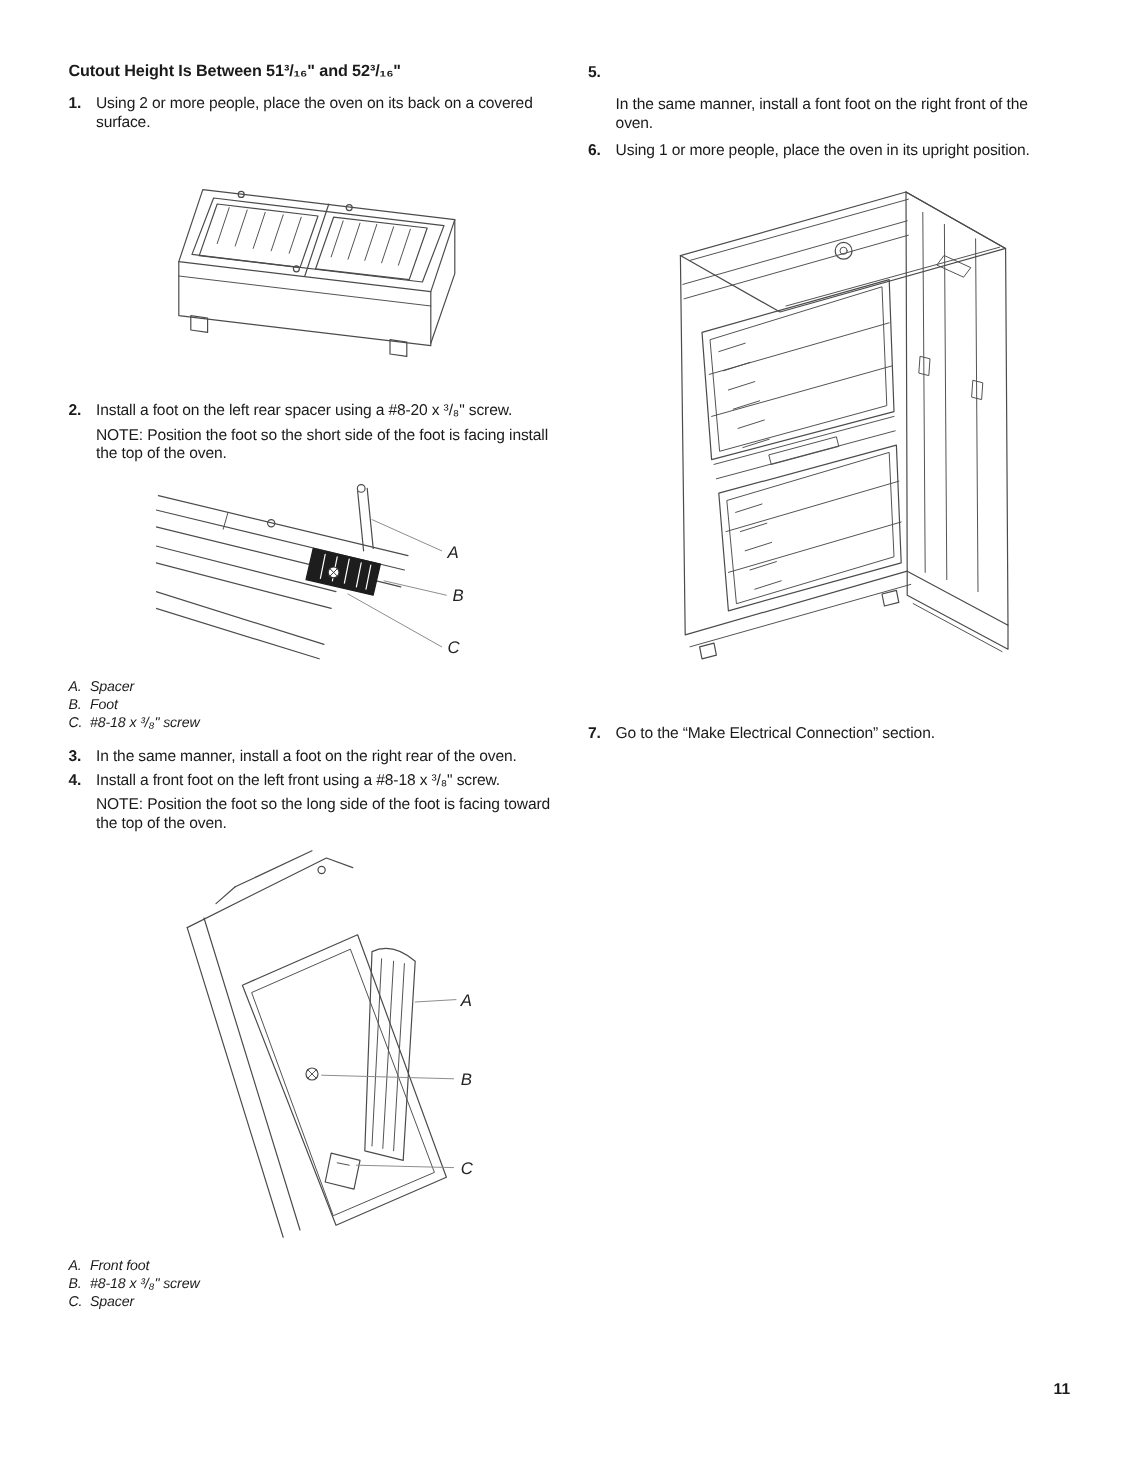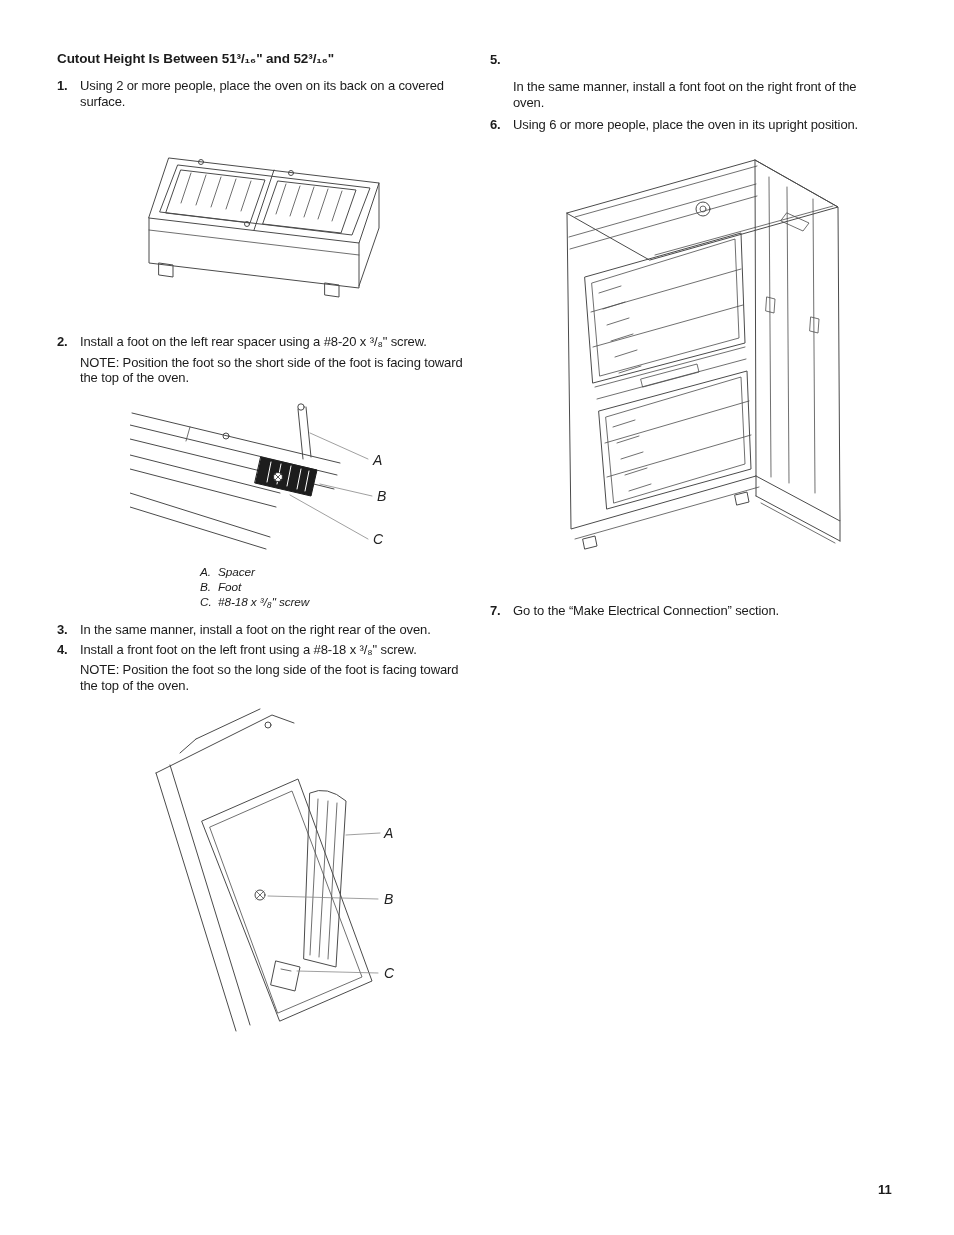--- a/index.html
+++ b/index.html
@@ -26,24 +26,24 @@
 
   .figure { position:relative; }
   .fig1 { margin:14px 0 0 72px; }
   .fig2 { margin:11px 0 0 73px; }
   .fig3 { margin:6px 0 0 83px; }
   .fig4 { margin:14px 0 0 65px; }
   svg { display:block; }
   svg { stroke-linecap:round; stroke-linejoin:round; }
   .fig-label { font-family:"Liberation Sans","DejaVu Sans",sans-serif; font-style:italic; font-size:14px; fill:#222; }
 
-  .captions { font-style:italic; font-size:11.8px; line-height:15px; margin-left:143px; margin-top:8px; letter-spacing:-0.1px; }
+  .captions { font-style:italic; font-size:11.8px; line-height:15px; margin-top:8px; letter-spacing:-0.1px; }
   .cap .cl { display:inline-block; width:18px; }
 
-  .pageno { position:absolute; left:878px; top:1182px; font-size:13px; font-weight:bold; }
+  .pageno { position:absolute; left:878px; top:1150px; font-size:13px; font-weight:bold; }
 </style>
 </head>
 <body>
 
 <div class="page">
 
   <div class="col col-left">
 
     <div class="heading">
       <div>Cutout Height Is Between 51³/₁₆" and 52³/₁₆"</div>
@@ -74,21 +74,21 @@
           <circle cx="118" cy="101" r="2.5"></circle>
         </g>
       </svg>
     </div>
 
     <div class="step" style="margin-top:16px">
       <span class="num">2.</span>
       <div class="txt">Install a foot on the left rear spacer using a #8-20 x ³/₈" screw.</div>
     </div>
     <div class="note">
-      <span class="b">NOTE:</span><span> Position the foot so the short side of the foot is facing toward the top of the oven.</span>
+      <span class="b">NOTE:</span><span> Position the foot so the short side of the foot is facing install the top of the oven.</span>
     </div>
 
     <div class="figure fig2">
       <svg width="270" height="160" viewBox="0 0 270 160">
         <g fill="none" stroke="#4b4b4b" stroke-width="1">
           <path d="M2,16 L210,66"></path>
           <path d="M0,28 L207,78"></path>
           <path d="M0,42 L204,92"></path>
           <path d="M0,58 L150,96"></path>
           <path d="M0,72 L146,110"></path>
@@ -159,33 +159,38 @@
           <path d="M240,134 L206,136"></path>
           <path d="M238,200 L128,197"></path>
           <path d="M238,274 L157,272"></path>
         </g>
         <text class="fig-label" x="244" y="139">A</text>
         <text class="fig-label" x="244" y="205">B</text>
         <text class="fig-label" x="244" y="279">C</text>
       </svg>
     </div>
 
+    <div class="captions">
+      <div class="cap"><span class="cl">A.</span><span>Front foot</span></div>
+      <div class="cap"><span class="cl">B.</span><span>#8-18 x ³/₈" screw</span></div>
+      <div class="cap"><span class="cl">C.</span><span>Spacer</span></div>
+    </div>
 
   </div>
 
   <div class="col col-right">
 
     <div class="step" style="margin-top:0">
       <span class="num">5.</span>
       <div class="txt w-narrow">In the same manner, install a font foot on the right front of the oven.</div>
     </div>
 
     <div class="step" style="margin-top:7px">
       <span class="num">6.</span>
-      <div class="txt">Using 6 or more people, place the oven in its upright position.</div>
+      <div class="txt">Using 1 or more people, place the oven in its upright position.</div>
     </div>
 
     <div class="figure fig4">
       <svg width="290" height="436" viewBox="0 0 290 436">
         <g fill="none" stroke="#4b4b4b" stroke-width="1">
 
           <path d="M12,66 L200,13 L283,60 L95,113 Z"></path>
           <path d="M20,70 L202,19" stroke-width="0.8"></path>
           <path d="M100,108 L278,59" stroke-width="0.8"></path>
           <circle cx="148" cy="62" r="7"></circle>

